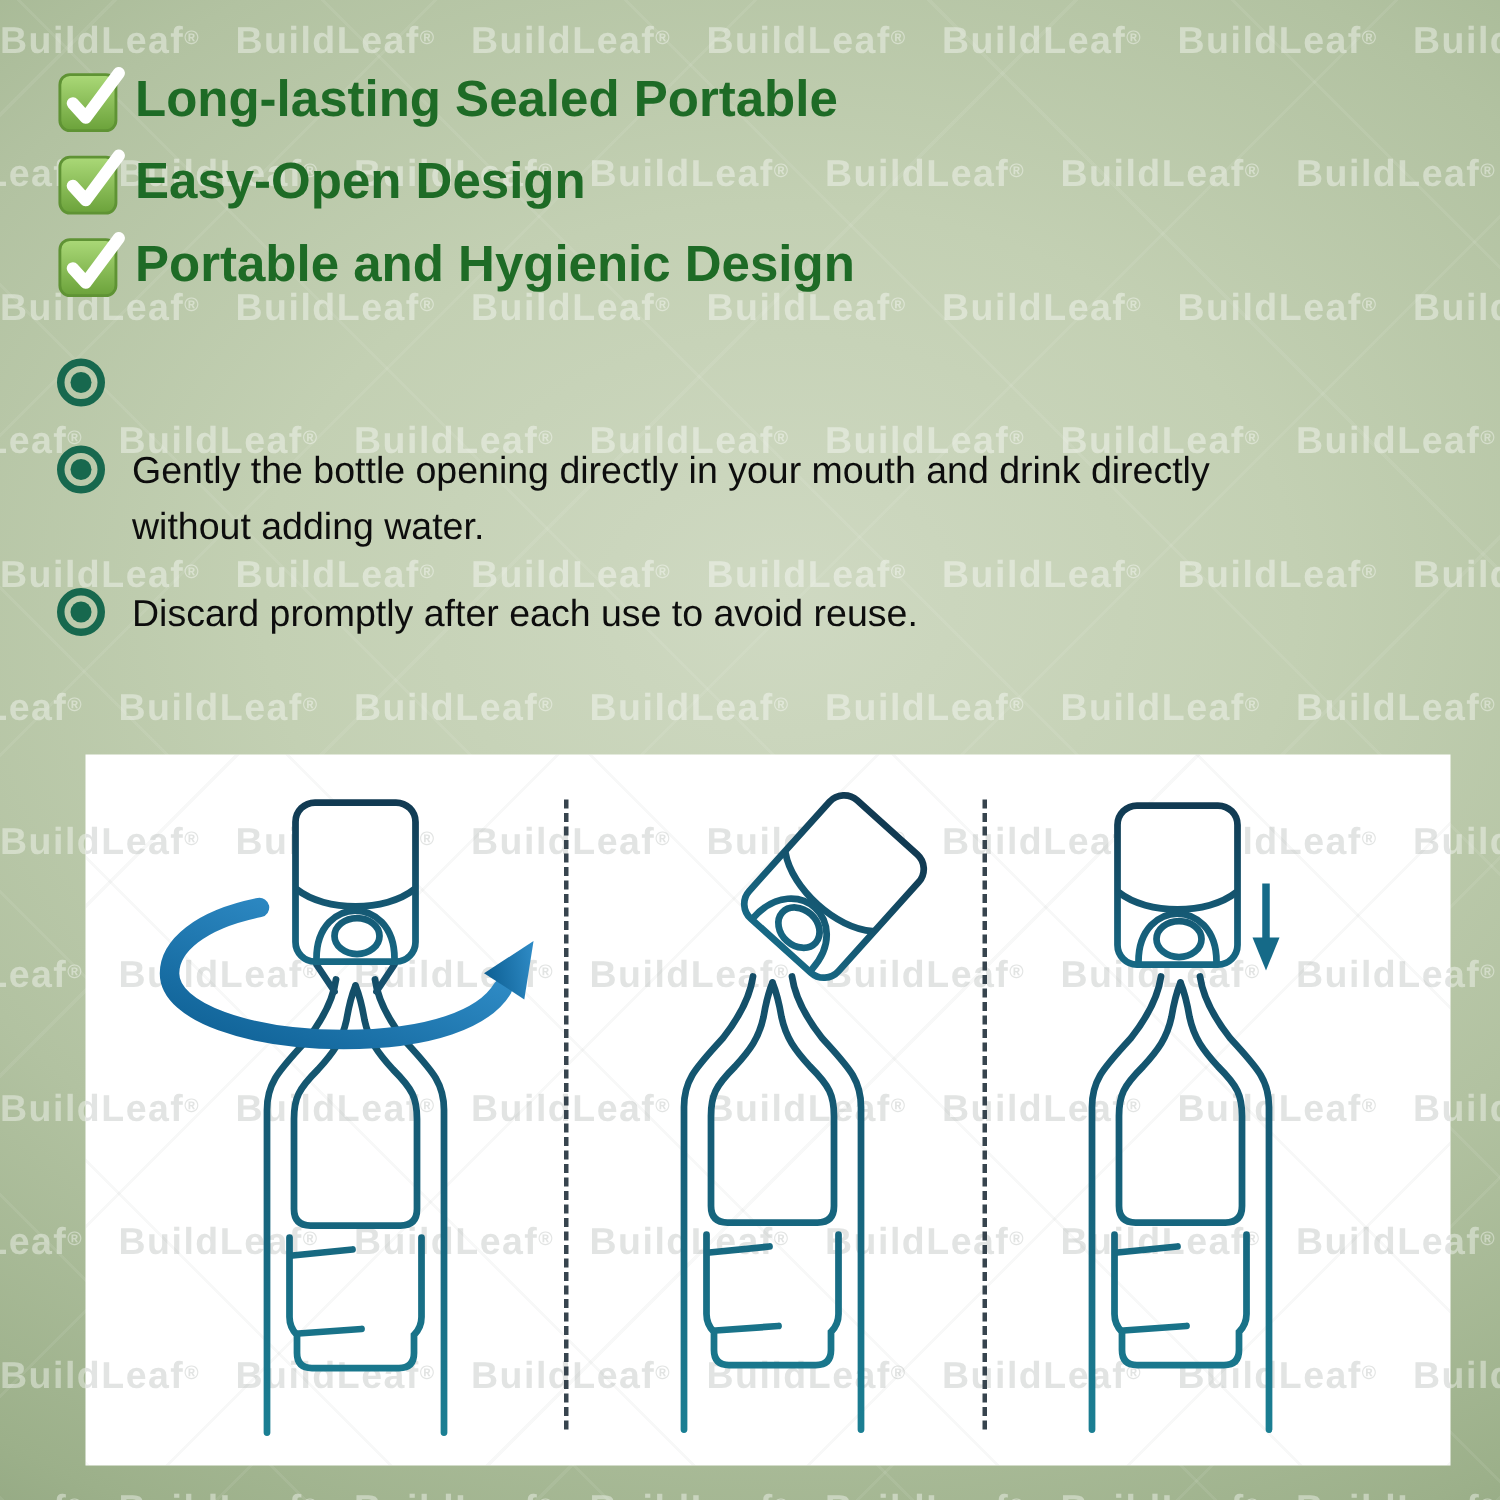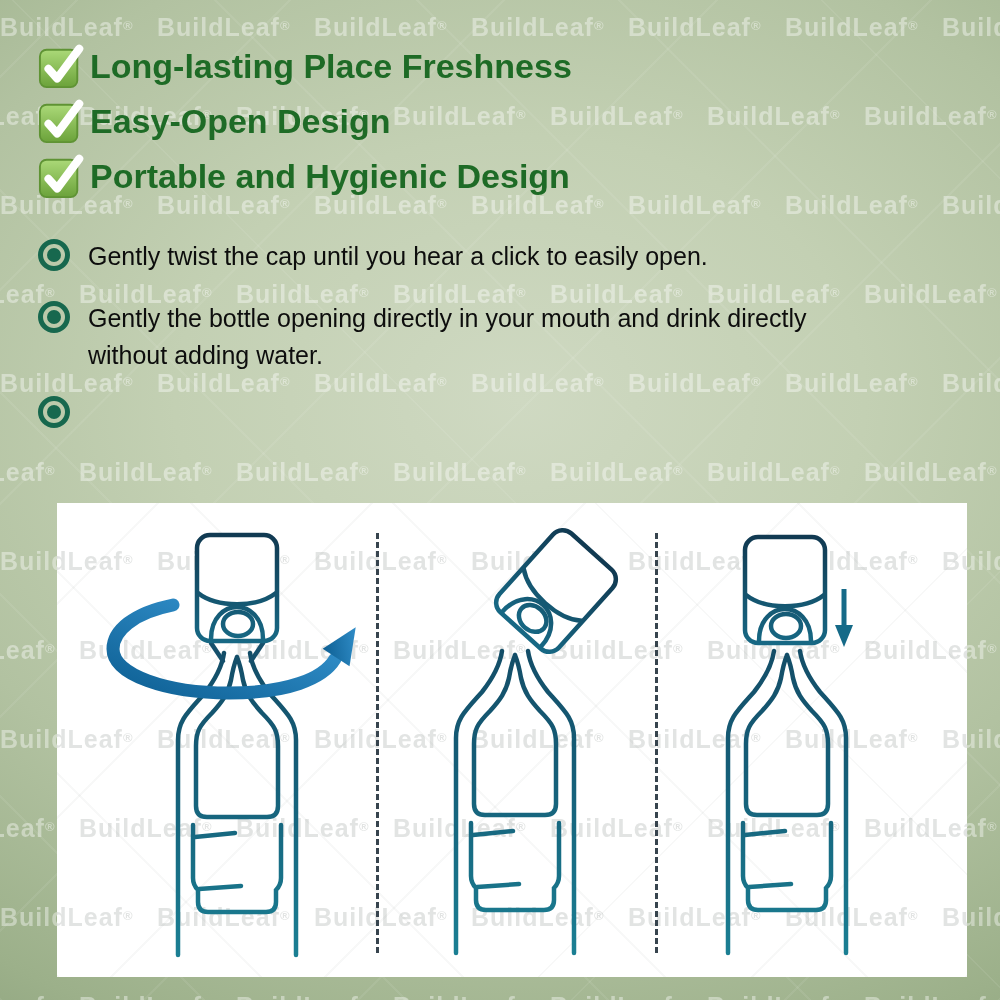--- a/index.html
+++ b/index.html
@@ -176,49 +176,49 @@
       </g>
     </defs>
   </svg>
 
   <div class="features">
     <div class="feature">
       <svg class="cb-icon" viewBox="0 0 48 48">
         <rect x="2" y="7" width="39" height="39" rx="7" fill="url(#cbG)" stroke="#5f9334" stroke-width="2"></rect>
         <polyline points="11,27 20,37 43,6" fill="none" stroke="#ffffff" stroke-width="8.5" stroke-linecap="round" stroke-linejoin="round"></polyline>
       </svg>
-      <span class="feature-label">Long-lasting Place Freshness</span>
+      <span class="feature-label">Long-lasting Sealed Portable</span>
     </div>
     <div class="feature">
       <svg class="cb-icon" viewBox="0 0 48 48">
         <rect x="2" y="7" width="39" height="39" rx="7" fill="url(#cbG)" stroke="#5f9334" stroke-width="2"></rect>
         <polyline points="11,27 20,37 43,6" fill="none" stroke="#ffffff" stroke-width="8.5" stroke-linecap="round" stroke-linejoin="round"></polyline>
       </svg>
       <span class="feature-label">Easy-Open Design</span>
     </div>
     <div class="feature">
       <svg class="cb-icon" viewBox="0 0 48 48">
         <rect x="2" y="7" width="39" height="39" rx="7" fill="url(#cbG)" stroke="#5f9334" stroke-width="2"></rect>
         <polyline points="11,27 20,37 43,6" fill="none" stroke="#ffffff" stroke-width="8.5" stroke-linecap="round" stroke-linejoin="round"></polyline>
       </svg>
       <span class="feature-label">Portable and Hygienic Design</span>
     </div>
   </div>
 
   <div class="instructions">
     <div class="instr r1">
       <span class="target"></span>
-      <span class="instr-text">Gently twist the cap until you hear a click to easily open.</span>
     </div>
     <div class="instr r2">
       <span class="target"></span>
       <span class="instr-text">Gently the bottle opening directly in your mouth and drink directly without adding water.</span>
     </div>
     <div class="instr r3">
       <span class="target"></span>
+      <span class="instr-text">Discard promptly after each use to avoid reuse.</span>
     </div>
   </div>
 
   <div class="panel">
     <div class="wm-layer" id="wm-panel">
         <span class="wm" style="left: -57px; top: 44px;">BuildLeaf<sup>®</sup></span>
         <span class="wm" style="left: 100px; top: 44px;">BuildLeaf<sup>®</sup></span>
         <span class="wm" style="left: 257px; top: 44px;">BuildLeaf<sup>®</sup></span>
         <span class="wm" style="left: 414px; top: 44px;">BuildLeaf<sup>®</sup></span>
         <span class="wm" style="left: 571px; top: 44px;">BuildLeaf<sup>®</sup></span>

